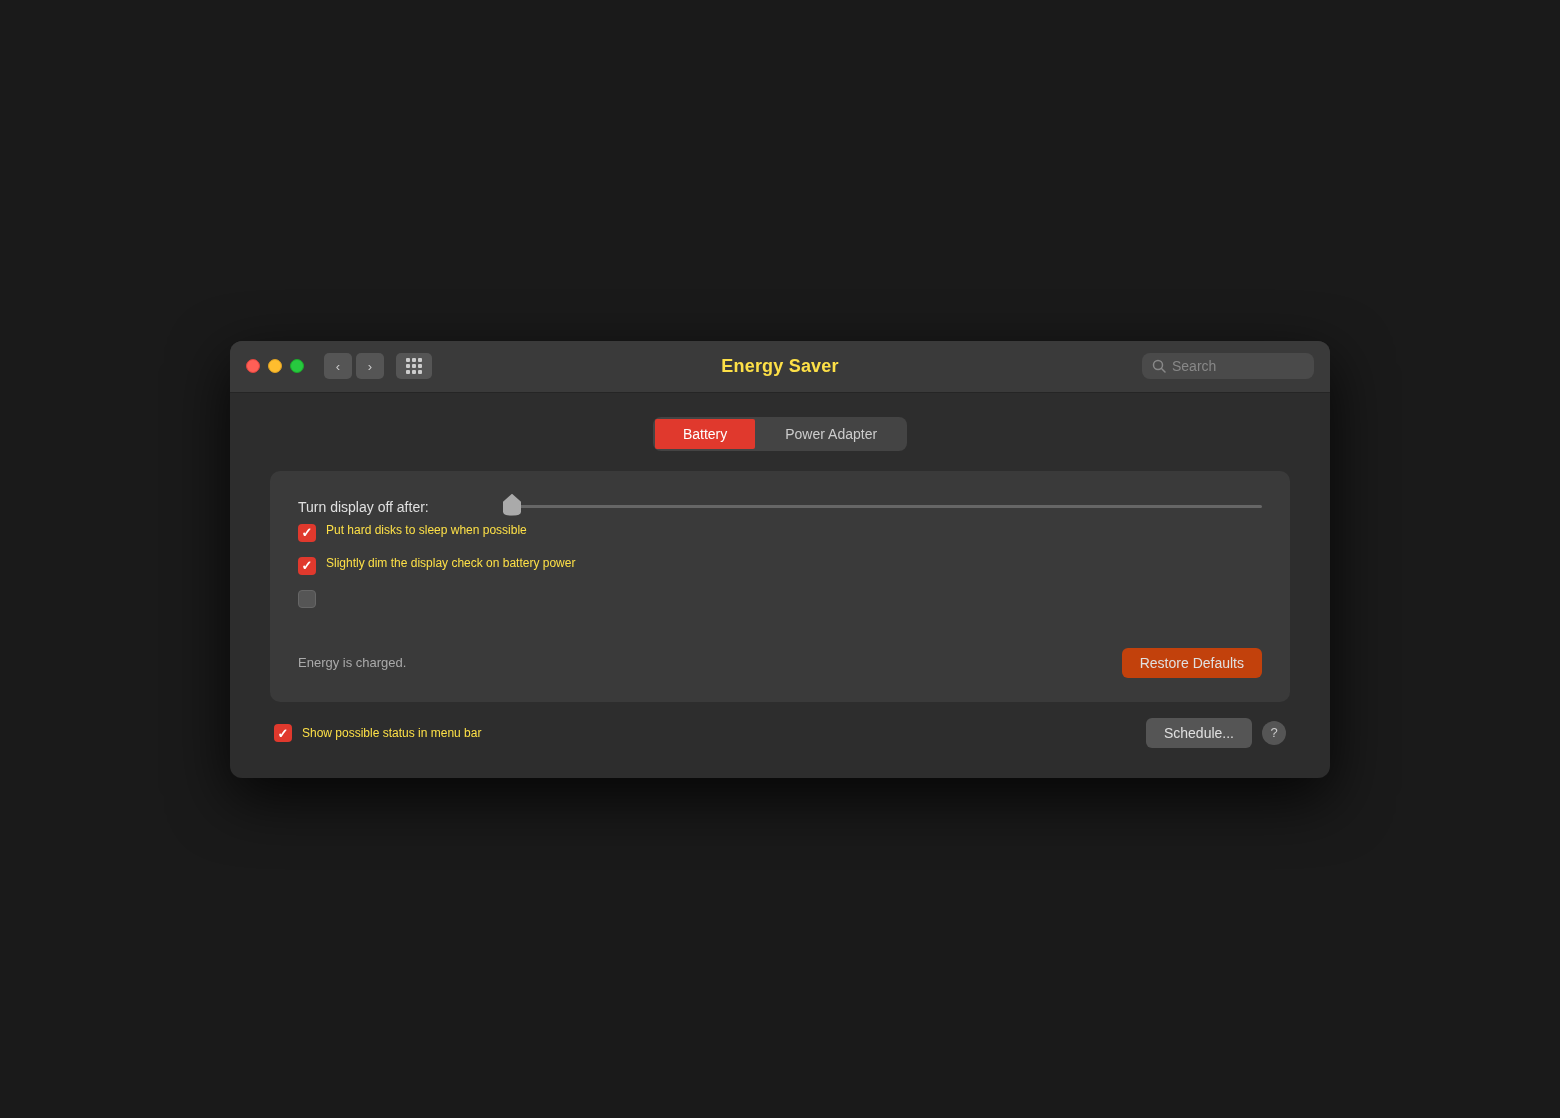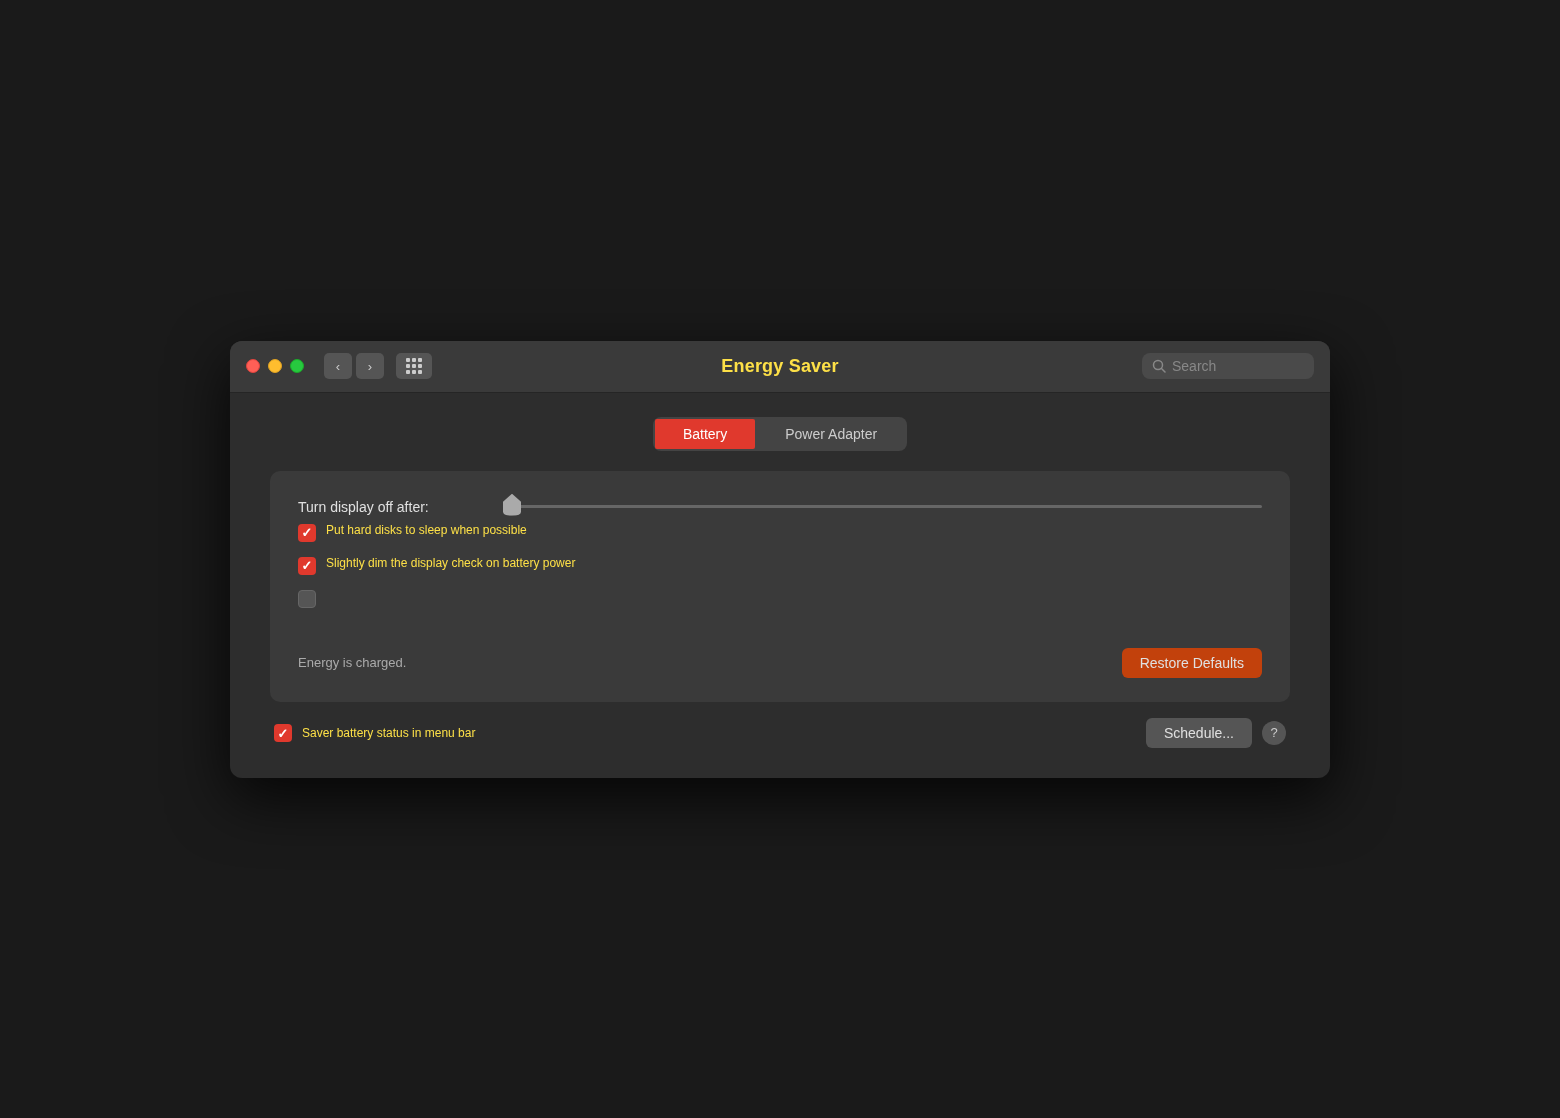--- a/index.html
+++ b/index.html
@@ -460,21 +460,21 @@
         <button class="restore-btn">Restore Defaults</button>
       </div>
 
     </div>
 
     <div class="bottom-bar">
       <div class="bottom-left">
         <div class="checkbox checked">
           <span class="checkmark">✓</span>
         </div>
-        <span class="checkbox-label">Saver battery status in menu bar</span>
+        <span class="checkbox-label">Show possible status in menu bar</span>
       </div>
       <div class="bottom-right">
         <button class="schedule-btn">Schedule...</button>
         <button class="help-btn">?</button>
       </div>
     </div>
 
   </div>
 </div>
 

